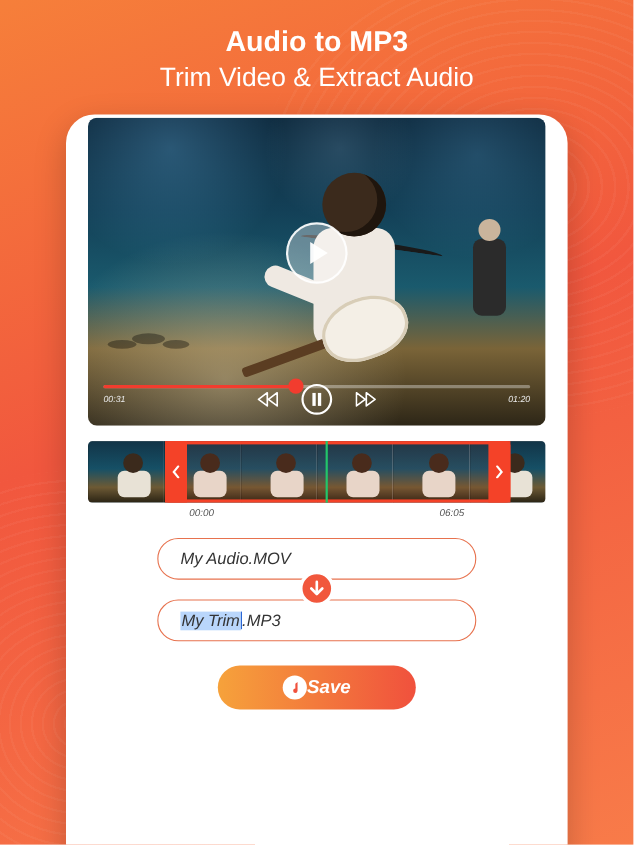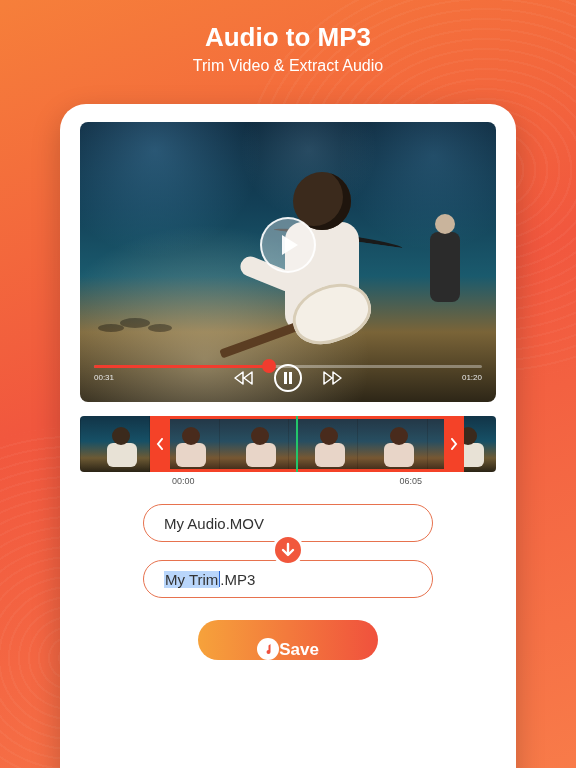--- a/index.html
+++ b/index.html
@@ -15,29 +15,29 @@
     background: repeating-radial-gradient(circle at center, rgba(255,255,255,0.04) 0 2px, transparent 2px 10px);
     border-radius:50%; transform: scaleX(1.2);
   }
   .bg::after {
     content:""; position:absolute; left:-160px; bottom:-120px; width:460px; height:460px;
     background: repeating-radial-gradient(circle at center, rgba(255,255,255,0.04) 0 2px, transparent 2px 10px);
     border-radius:50%;
   }
   .headline { text-align:center; color:#fff; padding-top:22px; position:relative; z-index:2;}
   .headline h1 { font-size:26px; font-weight:700; }
-  .headline h2 { font-size:16px; font-weight:400; margin-top:4px; }
+  .headline h2 { font-size:24px; font-weight:400; margin-top:4px; }
   .device {
     position:absolute; left:50%; transform:translateX(-50%);
     top:104px; width:456px; height:700px;
     background:#fff; border-radius:26px;
     box-shadow:0 10px 30px rgba(0,0,0,0.2);
     z-index:3; overflow:hidden;
   }
-  .device-inner { padding:18px 20px 0 20px; }
+  .device-inner { padding:3px 20px 0 20px;font-style:italic; }
   .video {
     width:100%; height:280px; border-radius:8px;
     background:
       radial-gradient(ellipse at 30% 85%, rgba(255,240,200,0.35), transparent 40%),
       linear-gradient(180deg, #0e2a3e 0%, #134057 30%, #1a5a6d 55%, #7a6438 75%, #2d2617 100%);
     position:relative; overflow:hidden;
   }
   .stage-glow{position:absolute; inset:0; background:
     radial-gradient(circle at 18% 10%, rgba(120,200,255,0.25), transparent 25%),
     radial-gradient(circle at 85% 12%, rgba(120,200,255,0.18), transparent 22%),
@@ -91,21 +91,21 @@
 
   .fields{margin-top:18px;display:flex;flex-direction:column;align-items:center;position:relative;}
   .field{width:290px;height:38px;border:1.5px solid #e7724e;border-radius:19px;background:#fff;display:flex;align-items:center;padding:0 20px;font-size:15px;color:#333;font-weight:500;}
   .field2{margin-top:18px;}
   .selected{background:#b9d6fb;padding:0 1px;}
   .cursor{display:inline-block;width:1px;height:16px;background:#2a66d4;vertical-align:middle;margin-left:0;}
   .arrow-circle{width:32px;height:32px;border-radius:50%;background:#f1573c;display:flex;align-items:center;justify-content:center;position:absolute;top:30px;z-index:2;border:3px solid #fff;}
 
   .save-btn{margin:22px auto 0;width:180px;height:40px;border-radius:20px;
     background:linear-gradient(90deg,#f6a23b,#f0513d);
-    display:flex;align-items:flex-end;justify-content:center;gap:0;color:#fff;font-weight:700;font-size:17px;cursor:pointer;}
+    display:flex;align-items:center;justify-content:center;gap:0;color:#fff;font-weight:700;font-size:17px;cursor:pointer;}
   .save-icon{width:22px;height:22px;border-radius:50%;background:#fff;display:flex;align-items:center;justify-content:center;}
 </style>
 </head>
 <body>
 
 <div class="bg">
   <div class="headline">
     <h1>Audio to MP3</h1>
     <h2>Trim Video &amp;  Extract Audio</h2>
   </div>

